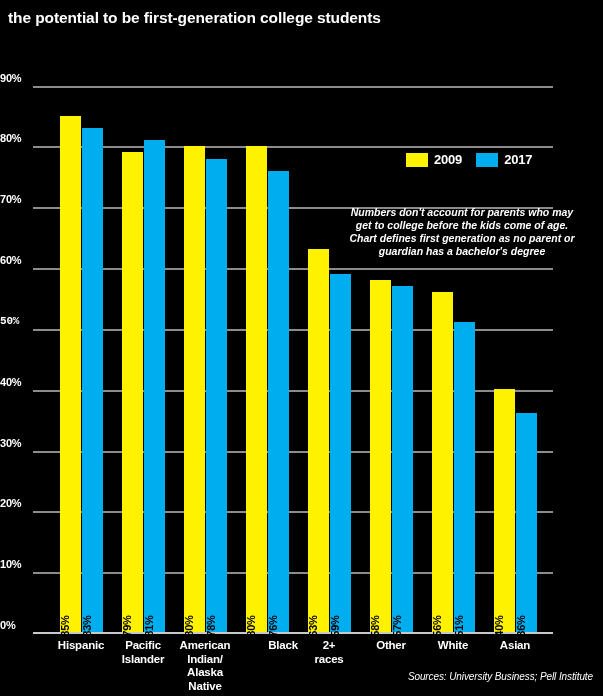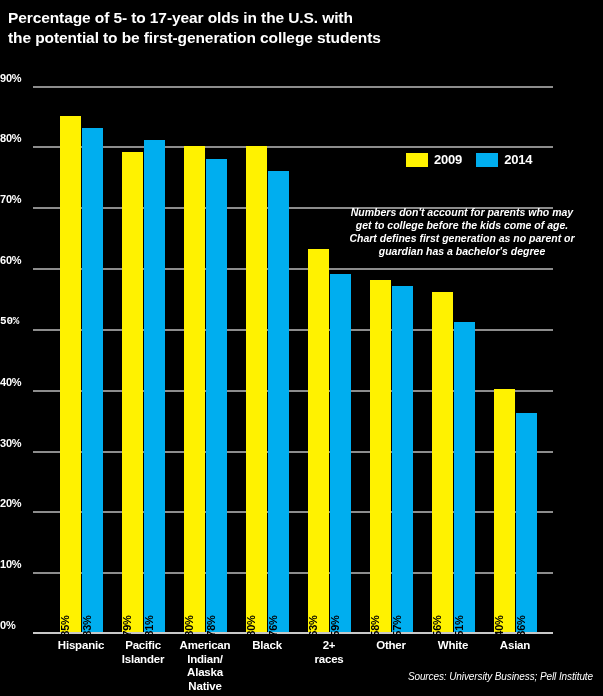--- a/index.html
+++ b/index.html
@@ -154,21 +154,20 @@
     font-style: italic;
     font-weight: normal;
     color: #ffffff;
     letter-spacing: -0.1px;
   }
 </style>
 </head>
 <body>
 
 <div id="chart-title">
-  <span class="title-line">Percentage of 5- to 17-year olds in the U.S. with</span>
   <span class="title-line">the potential to be first-generation college students</span>
 </div>
 
 <div id="plot-area">
 
   <div class="gridline" style="top:86px;"></div>
   <div class="gridline" style="top:146px;"></div>
   <div class="gridline" style="top:207px;"></div>
   <div class="gridline" style="top:268px;"></div>
   <div class="gridline" style="top:329px;"></div>
@@ -267,21 +266,21 @@
   <div class="cat-label" style="left:98px;">
     <div>Pacific</div>
     <div>Islander</div>
   </div>
   <div class="cat-label" style="left:160px;">
     <div>American</div>
     <div>Indian/</div>
     <div>Alaska</div>
     <div>Native</div>
   </div>
-  <div class="cat-label" style="left:222px;">
+  <div class="cat-label" style="left:222px;padding-left:16px;">
     <div>Black</div>
   </div>
   <div class="cat-label" style="left:284px;">
     <div>2+</div>
     <div>races</div>
   </div>
   <div class="cat-label" style="left:346px;">
     <div>Other</div>
   </div>
   <div class="cat-label" style="left:408px;">
@@ -293,19 +292,19 @@
 
 </div>
 
 <div id="legend">
   <div class="legend-item">
     <span class="legend-swatch" style="background:#fff200;"></span>
     <span class="legend-label">2009</span>
   </div>
   <div class="legend-item">
     <span class="legend-swatch" style="background:#00aeef;"></span>
-    <span class="legend-label">2014</span>
+    <span class="legend-label">2017</span>
   </div>
 </div>
 
 <div id="chart-note">Numbers don't account for parents who may get to college before the kids come of age. Chart defines first generation as no parent or guardian has a bachelor's degree</div>
 
 <div id="chart-source">Sources: University Business; Pell Institute</div>
 
 </body></html>

